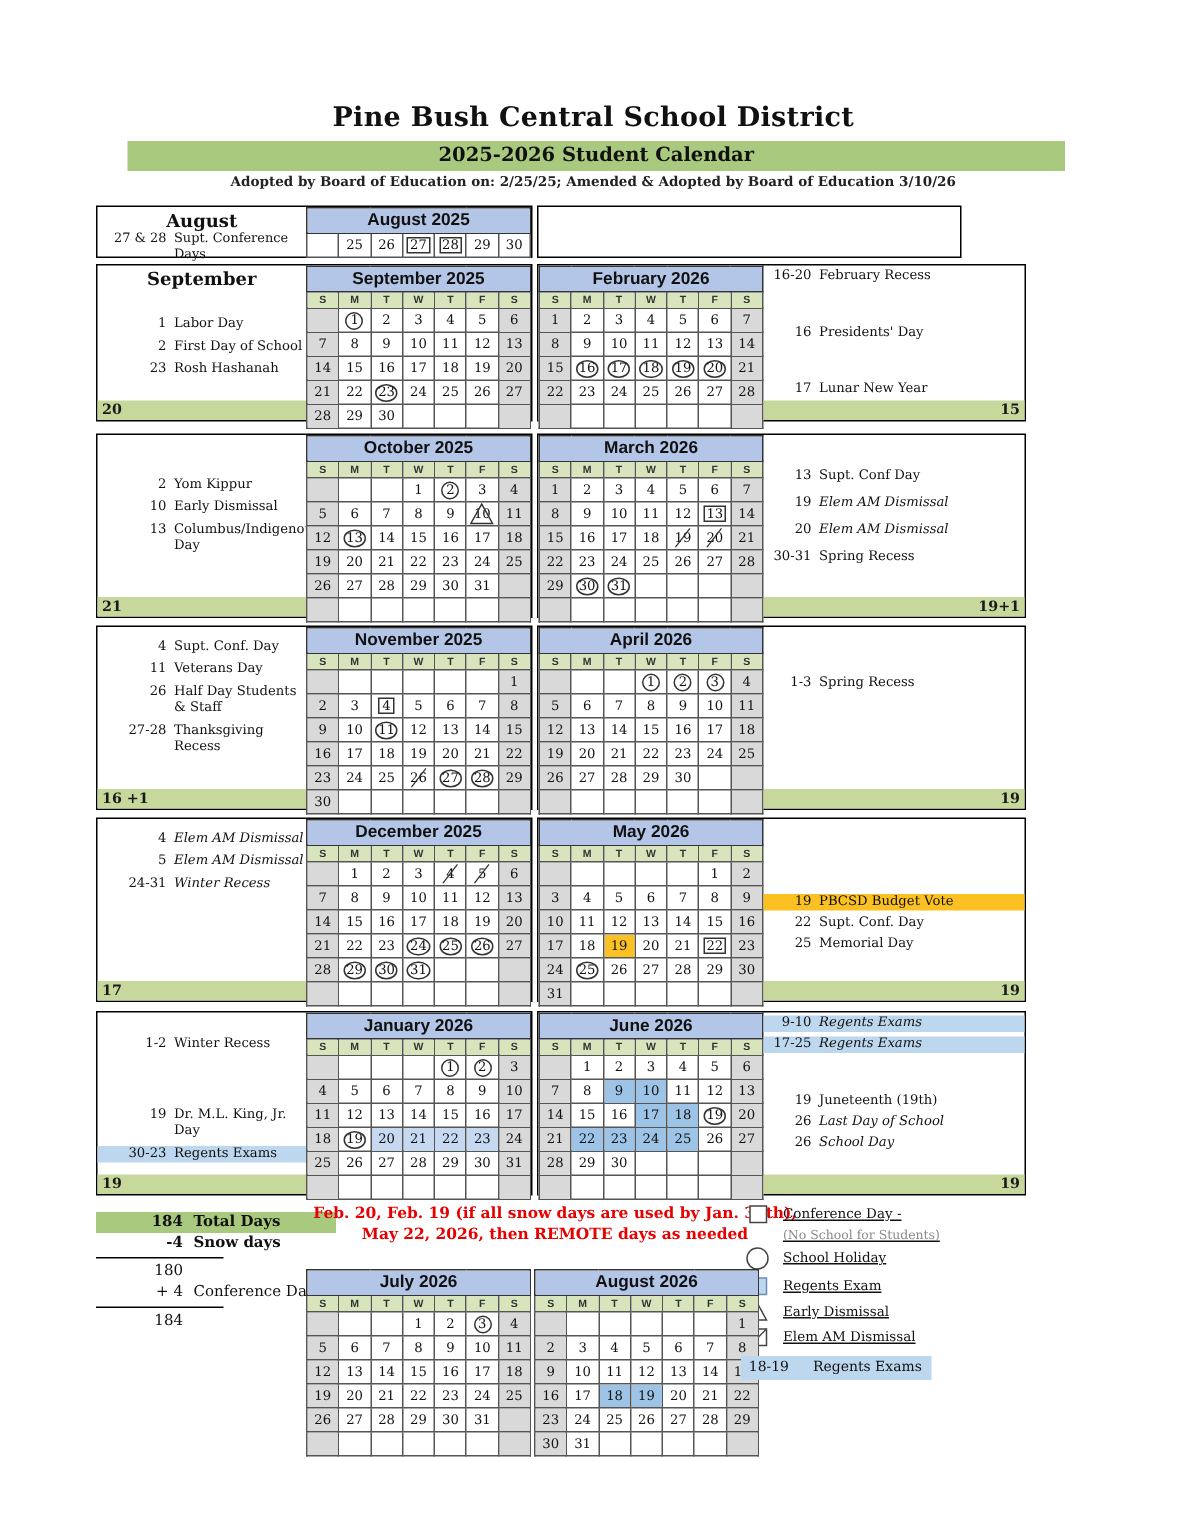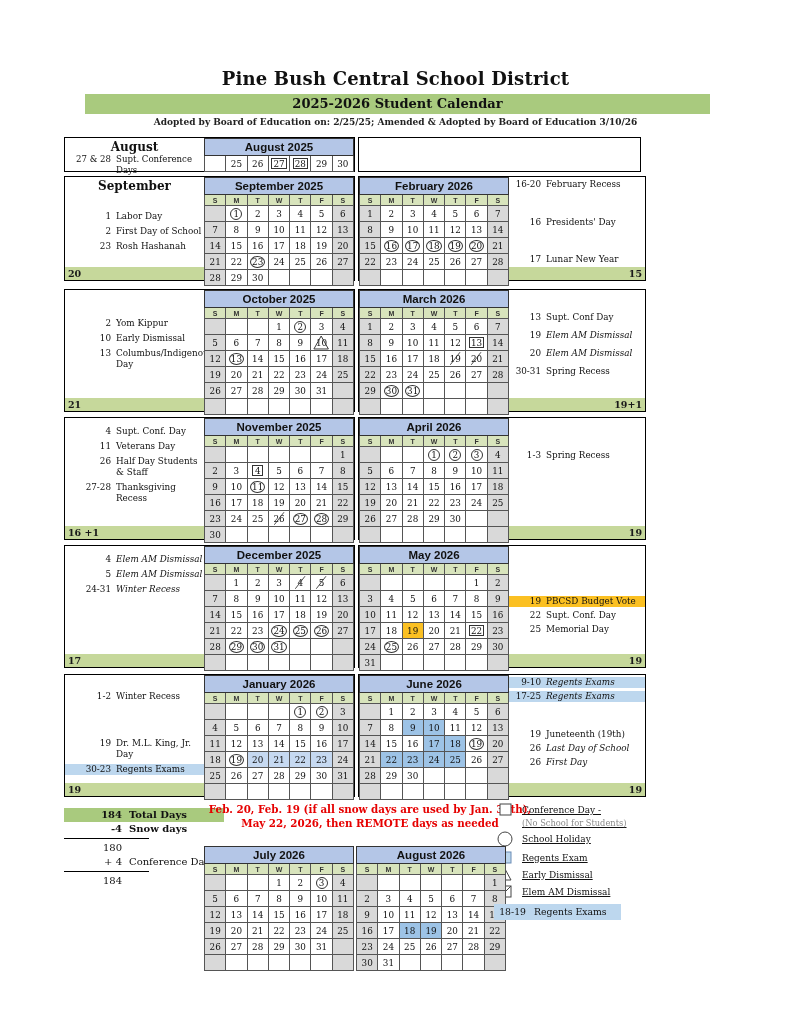--- a/index.html
+++ b/index.html
@@ -10,21 +10,21 @@
   .hdr-title{position:absolute;top:68px;left:0;width:100%;text-align:center;
              font-size:18px;font-weight:bold;letter-spacing:.2px;}
   .banner{position:absolute;top:94px;left:85px;width:625px;height:20px;background:var(--banner);
           text-align:center;font-size:13px;font-weight:bold;line-height:20px;}
   .adopted{position:absolute;top:117px;left:0;width:100%;text-align:center;font-size:9px;font-weight:bold;color:#222;}
 
   .cal-row{position:absolute;left:64px;display:flex;gap:3px;}
   .row0{top:137px}.row1{top:176px}.row2{top:289px}.row3{top:417px}.row4{top:545px}.row5{top:674px}
   .block{border:1.4px solid #000;background:#fff;display:flex;box-sizing:border-box;}
   .left-block{width:291px;}
-  .right-block{width:288px;}
+  .right-block{width:326px;}
   .row0 .block{height:35px;}
   .row1 .block{height:105px;}
   .row2 .block,.row3 .block,.row4 .block,.row5 .block{height:123px;}
   .empty-box{width:283px;}
 
   .label-col{flex:1;display:flex;flex-direction:column;min-width:0;}
   .ann-col{flex:1;display:flex;flex-direction:column;min-width:0;}
   .label-title{text-align:center;font-weight:bold;font-size:12px;padding-top:2px;height:16px;}
   .ann-list{flex:1;display:flex;flex-direction:column;justify-content:center;gap:4px;padding:2px 0;}
   .ann-item{display:flex;align-items:baseline;font-size:8.8px;line-height:11px;width:100%;box-sizing:border-box;}
@@ -82,21 +82,21 @@
   #note{position:absolute;left:170px;top:2px;width:400px;text-align:center;color:var(--red);
         font-weight:bold;font-size:10.3px;line-height:14px;}
   #legend{position:absolute;left:497px;top:3px;font-size:9px;text-decoration:underline;}
   .lg-item{display:flex;align-items:center;margin-bottom:4px;}
   .lg-icon{flex:0 0 16px;display:flex;align-items:center;justify-content:center;margin-right:9px;}
   .lg-sub{color:#8a8a8a;font-size:8.3px;margin-left:25px;margin-top:-2px;margin-bottom:3px;}
   #july-cal{position:absolute;left:204px;top:46px;}
   #aug26-cal{position:absolute;left:356px;top:46px;}
   #band1819{position:absolute;left:494px;top:104px;width:127px;height:16px;background:var(--band);
             font-size:9.3px;line-height:16px;display:flex;}
-  #band1819 .ann-num{flex:0 0 32px;text-align:right;padding-right:8px;}
+  #band1819 .ann-num{flex:0 0 32px;text-align:right;padding-right:16px;}
 </style>
 </head>
 <body>
 
 <div id="page" style="--titlebar: #b4c6e7; --wd: #d8e4bc; --we: #d9d9d9; --strip: #c6d89b; --banner: #a9ca7e; --bl: #c6d9f1; --bm: #9dc3e6; --band: #bdd7ee; --amber: #fbc022; --red: #e60000;">
   <div class="hdr-title">Pine Bush Central School District</div>
   <div class="banner">2025-2026  Student Calendar</div>
   <div class="adopted">Adopted by Board of Education on: 2/25/25; Amended &amp; Adopted by Board of Education  3/10/26</div>
 
   <div id="rows-host">
@@ -1020,21 +1020,21 @@
               <div class="ann-item">
                 <span class="ann-num">19</span>
                 <span class="ann-text">Juneteenth (19th)</span>
               </div>
               <div class="ann-item">
                 <span class="ann-num">26</span>
                 <span class="ann-text italic">Last Day of School</span>
               </div>
               <div class="ann-item">
                 <span class="ann-num">26</span>
-                <span class="ann-text italic">First Day</span>
+                <span class="ann-text italic">School Day</span>
               </div>
             </div>
             <div class="strip strip-right">19</div>
           </div>
         </div>
       </div>
     </div>
 
   <div id="bottom">
     <div id="totals">

